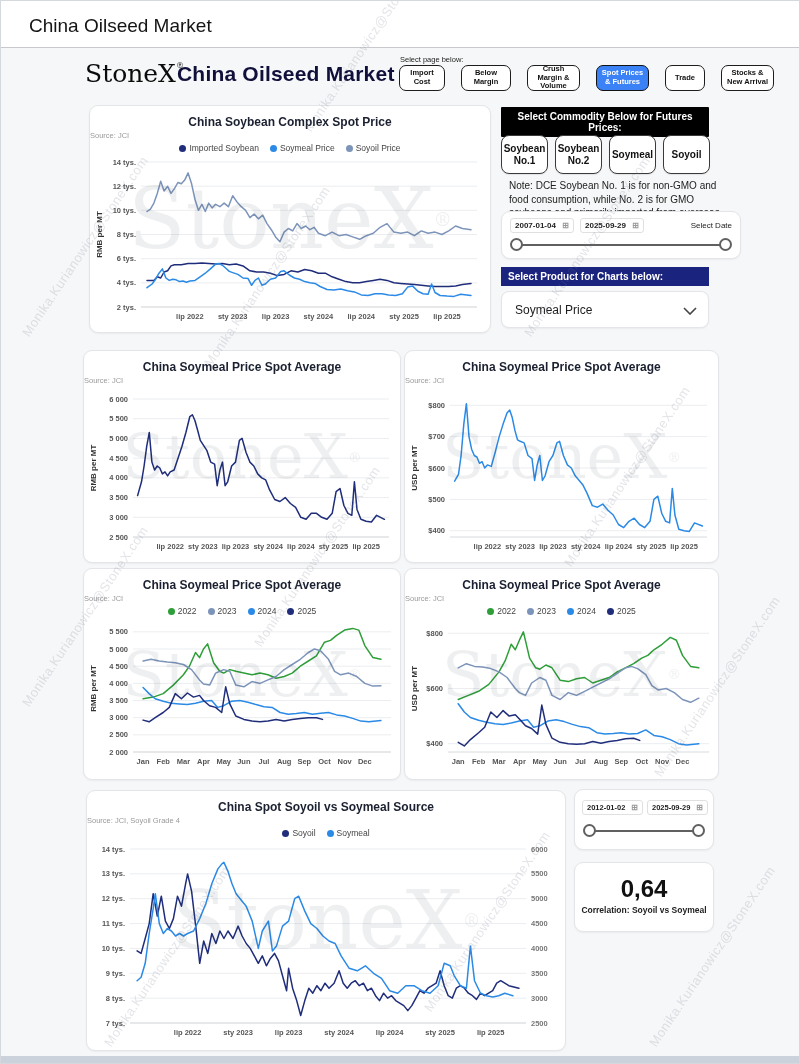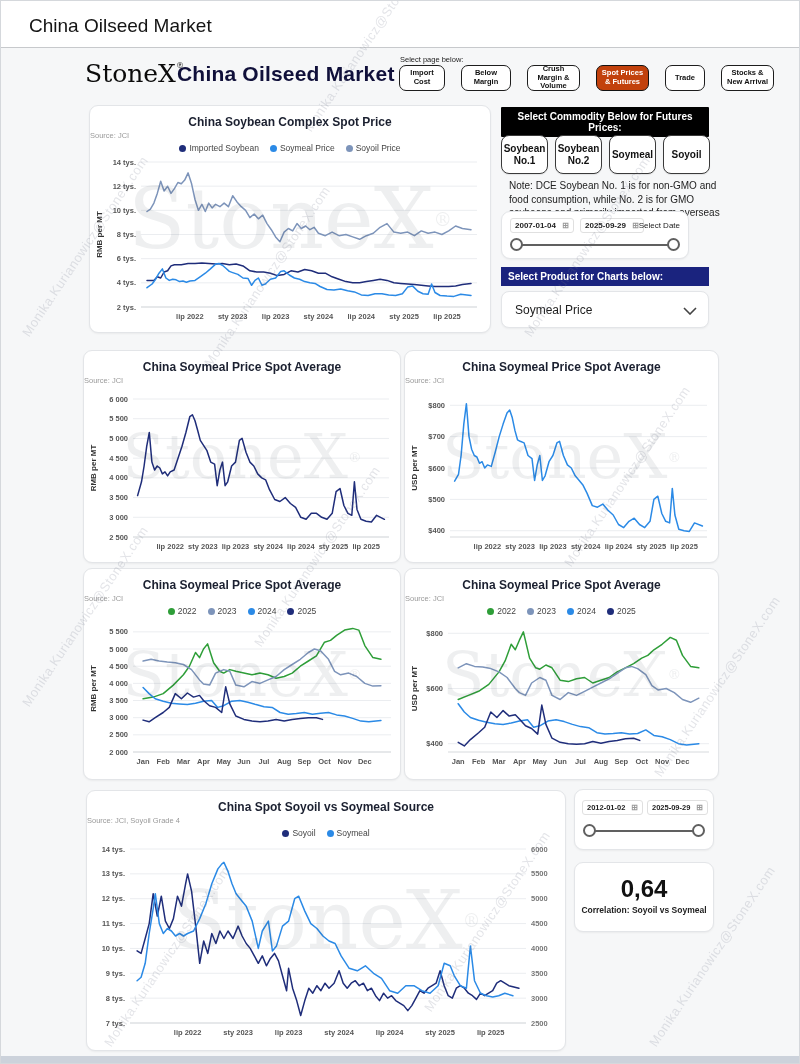--- a/index.html
+++ b/index.html
@@ -10,21 +10,21 @@
   .footer-strip{position:absolute;left:0;right:0;bottom:0;height:7px;background:#ccd2db;}
 
   .logo{position:absolute;left:84px;top:58px;font-family:"DejaVu Serif",serif;font-size:25px;color:#0b0b0b;}
   .logo sup{font-size:8px;vertical-align:14px;}
   .app-title{position:absolute;left:176px;top:61px;font-size:21px;font-weight:bold;color:#10103a;letter-spacing:0.2px;}
   .select-page-label{position:absolute;left:399px;top:54px;font-size:7.5px;color:#222;}
   .nav{position:absolute;left:398px;top:64px;display:flex;gap:16px;}
   .nav-btn{height:26px;border:1.5px solid #1d1d1d;border-radius:7px;background:#fff;color:#111;
     font-size:7.5px;font-weight:bold;display:flex;align-items:center;justify-content:center;text-align:center;
     line-height:1.15;padding:1px 2px;box-sizing:border-box;}
-  .nav-btn.active{background:#c2410c;color:#fff;border-color:#121212;}
+  .nav-btn.active{background:#3b82f6;color:#fff;border-color:#121212;}
 
   .card{position:absolute;background:#fff;border:1px solid #e3e5e8;border-radius:9px;box-shadow:0 1px 2px rgba(0,0,0,0.05);box-sizing:border-box;}
   .chart-title{text-align:center;font-weight:bold;font-size:12px;color:#1b2030;margin-top:9px;}
   .chart-source{font-size:7.5px;color:#9a9a9a;margin-top:2px;}
   .legend{display:flex;justify-content:center;gap:11px;margin-top:3px;font-size:8.5px;color:#444;font-weight:normal;}
   .legend .li{display:inline-flex;align-items:center;gap:3px;}
   .legend .dot{width:7px;height:7px;border-radius:50%;display:inline-block;}
   .plot{position:absolute;left:3px;right:3px;bottom:3px;}
   .wm{position:absolute;inset:0;display:flex;align-items:center;justify-content:center;
       font-family:"DejaVu Serif",serif;color:rgba(40,45,60,0.08);pointer-events:none;z-index:3;}
@@ -126,21 +126,21 @@
 
   <div class="panel-header-black">Select Commodity Below for Futures Prices:</div>
   <div class="commodity-row">
     <div class="commodity-btn">Soybean No.1</div>
     <div class="commodity-btn">Soybean No.2</div>
     <div class="commodity-btn">Soymeal</div>
     <div class="commodity-btn">Soyoil</div>
   </div>
   <div class="futures-note">Note: DCE Soybean No. 1 is for non-GMO and food consumption, while No. 2 is for GMO soybeans and primarily imported from overseas</div>
 
-  <div class="date-card" style="left:500px;top:210px;width:188px;height:48px">
+  <div class="date-card" style="left:500px;top:210px;width:240px;height:48px">
     <div class="date-field" style="left:8px;top:6px;width:64px">
       <span>2007-01-04</span>
         <span class="cal">⊞</span>
     </div>
     <div class="date-field" style="left:78px;top:6px;width:64px">
       <span>2025-09-29</span>
         <span class="cal">⊞</span>
     </div>
     <div class="select-date-label" style="right:8px;top:9px">Select Date</div>
     <div class="slider-track" style="left:14px;right:14px;top:32px"></div>

